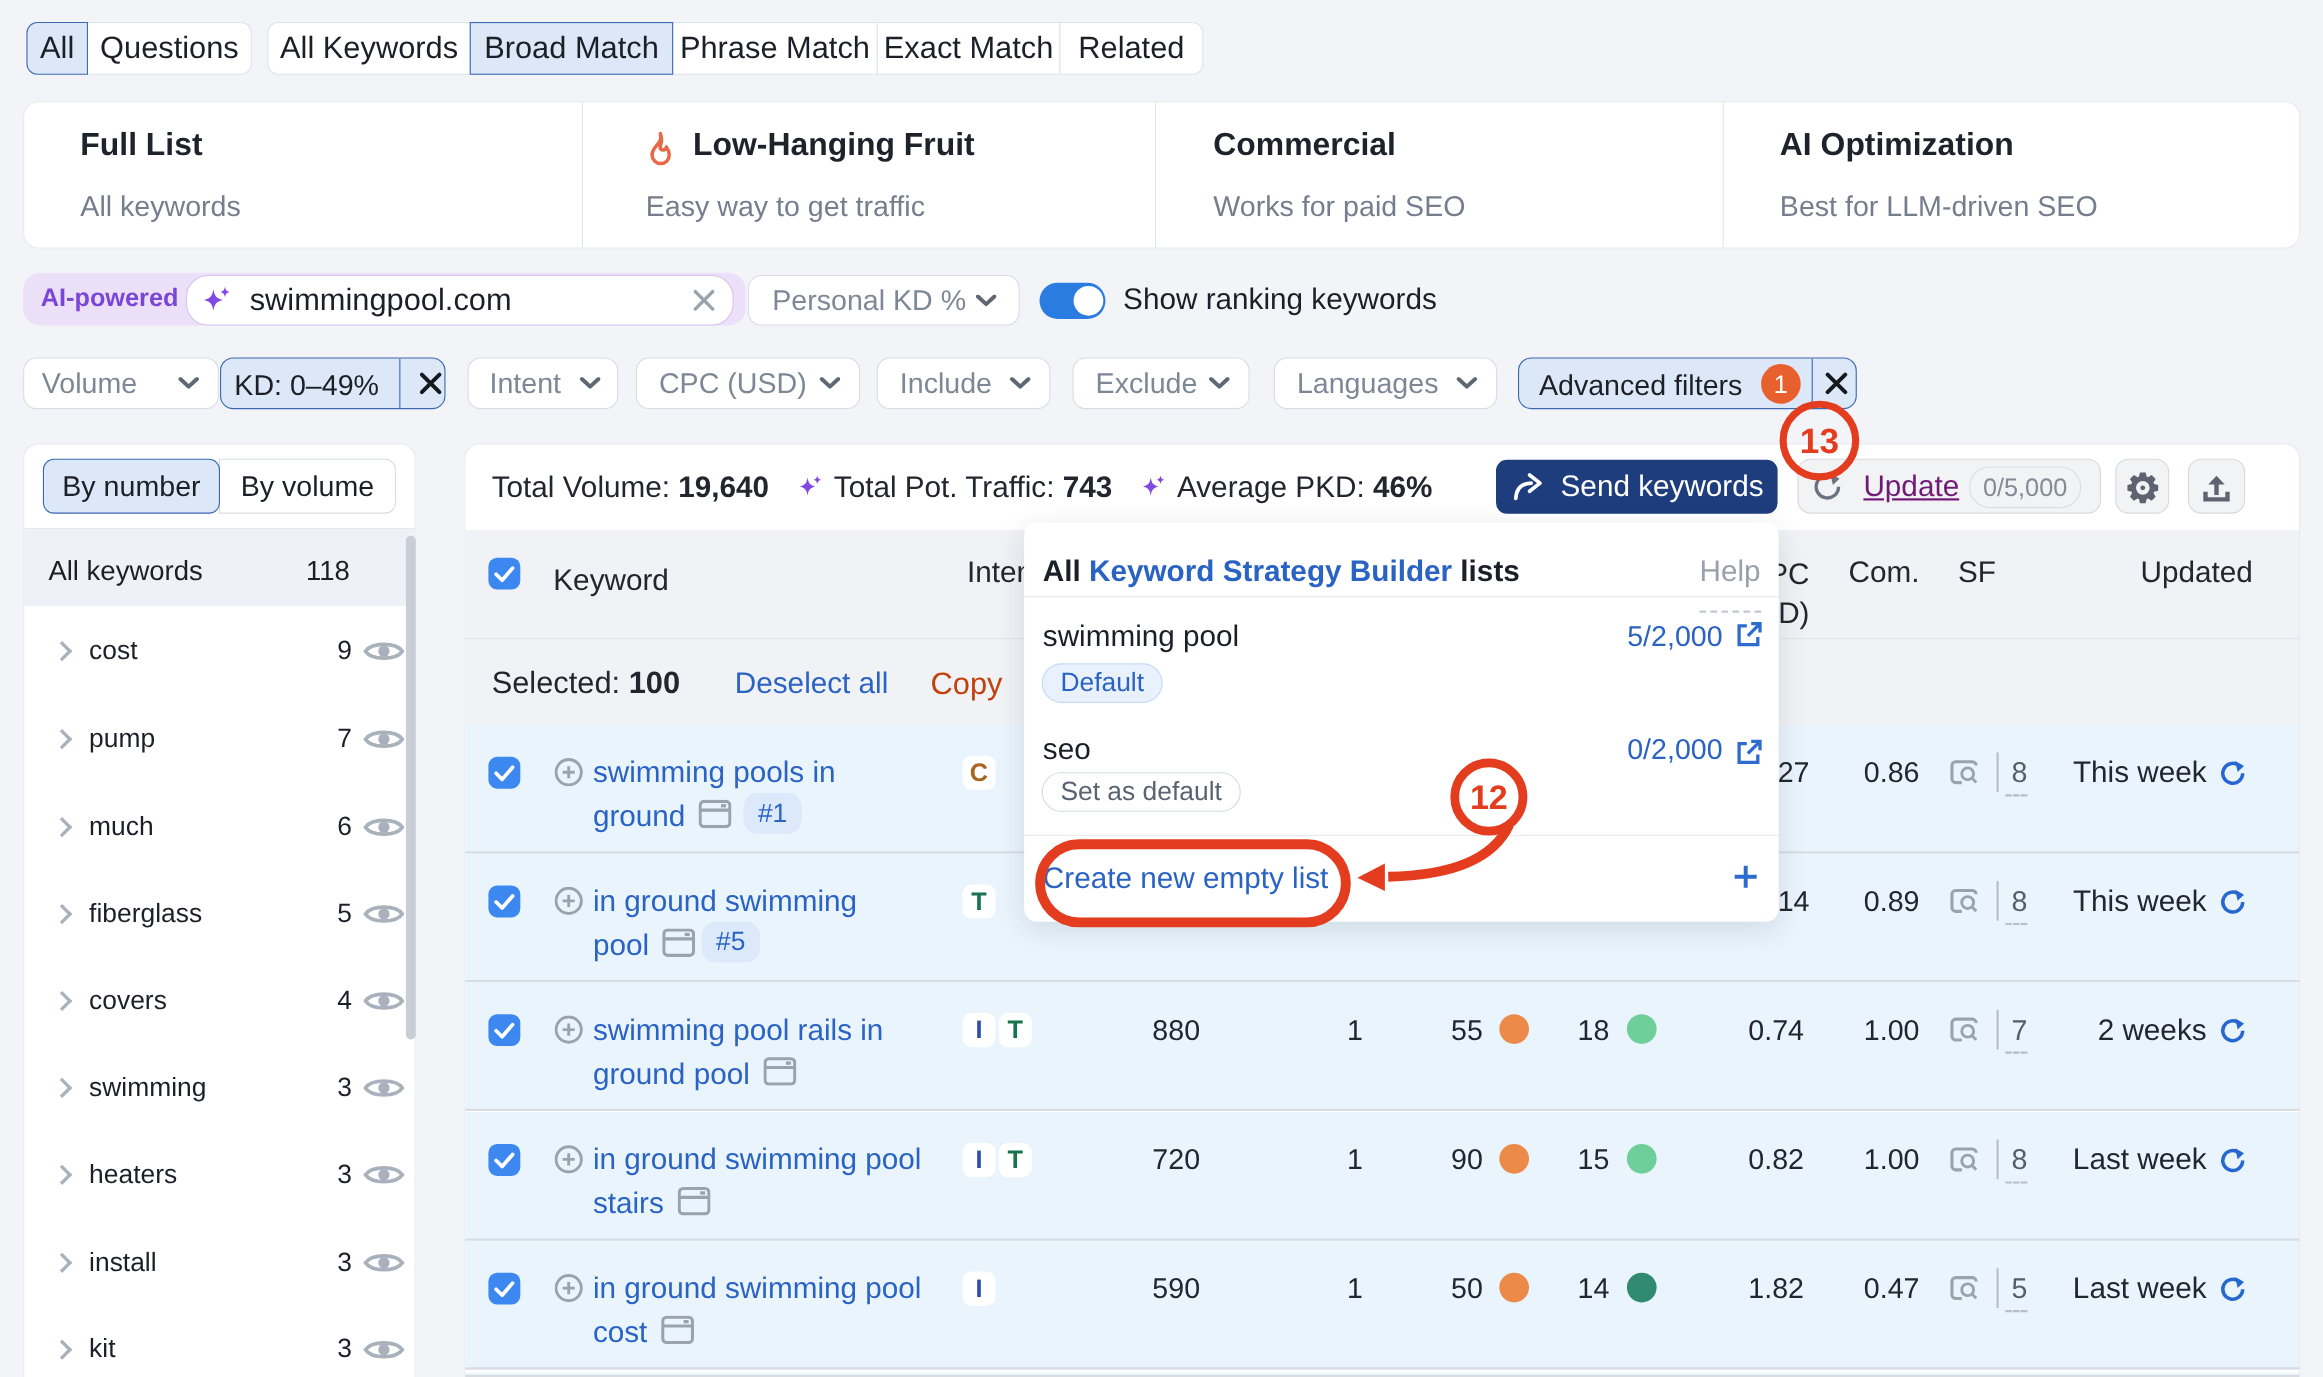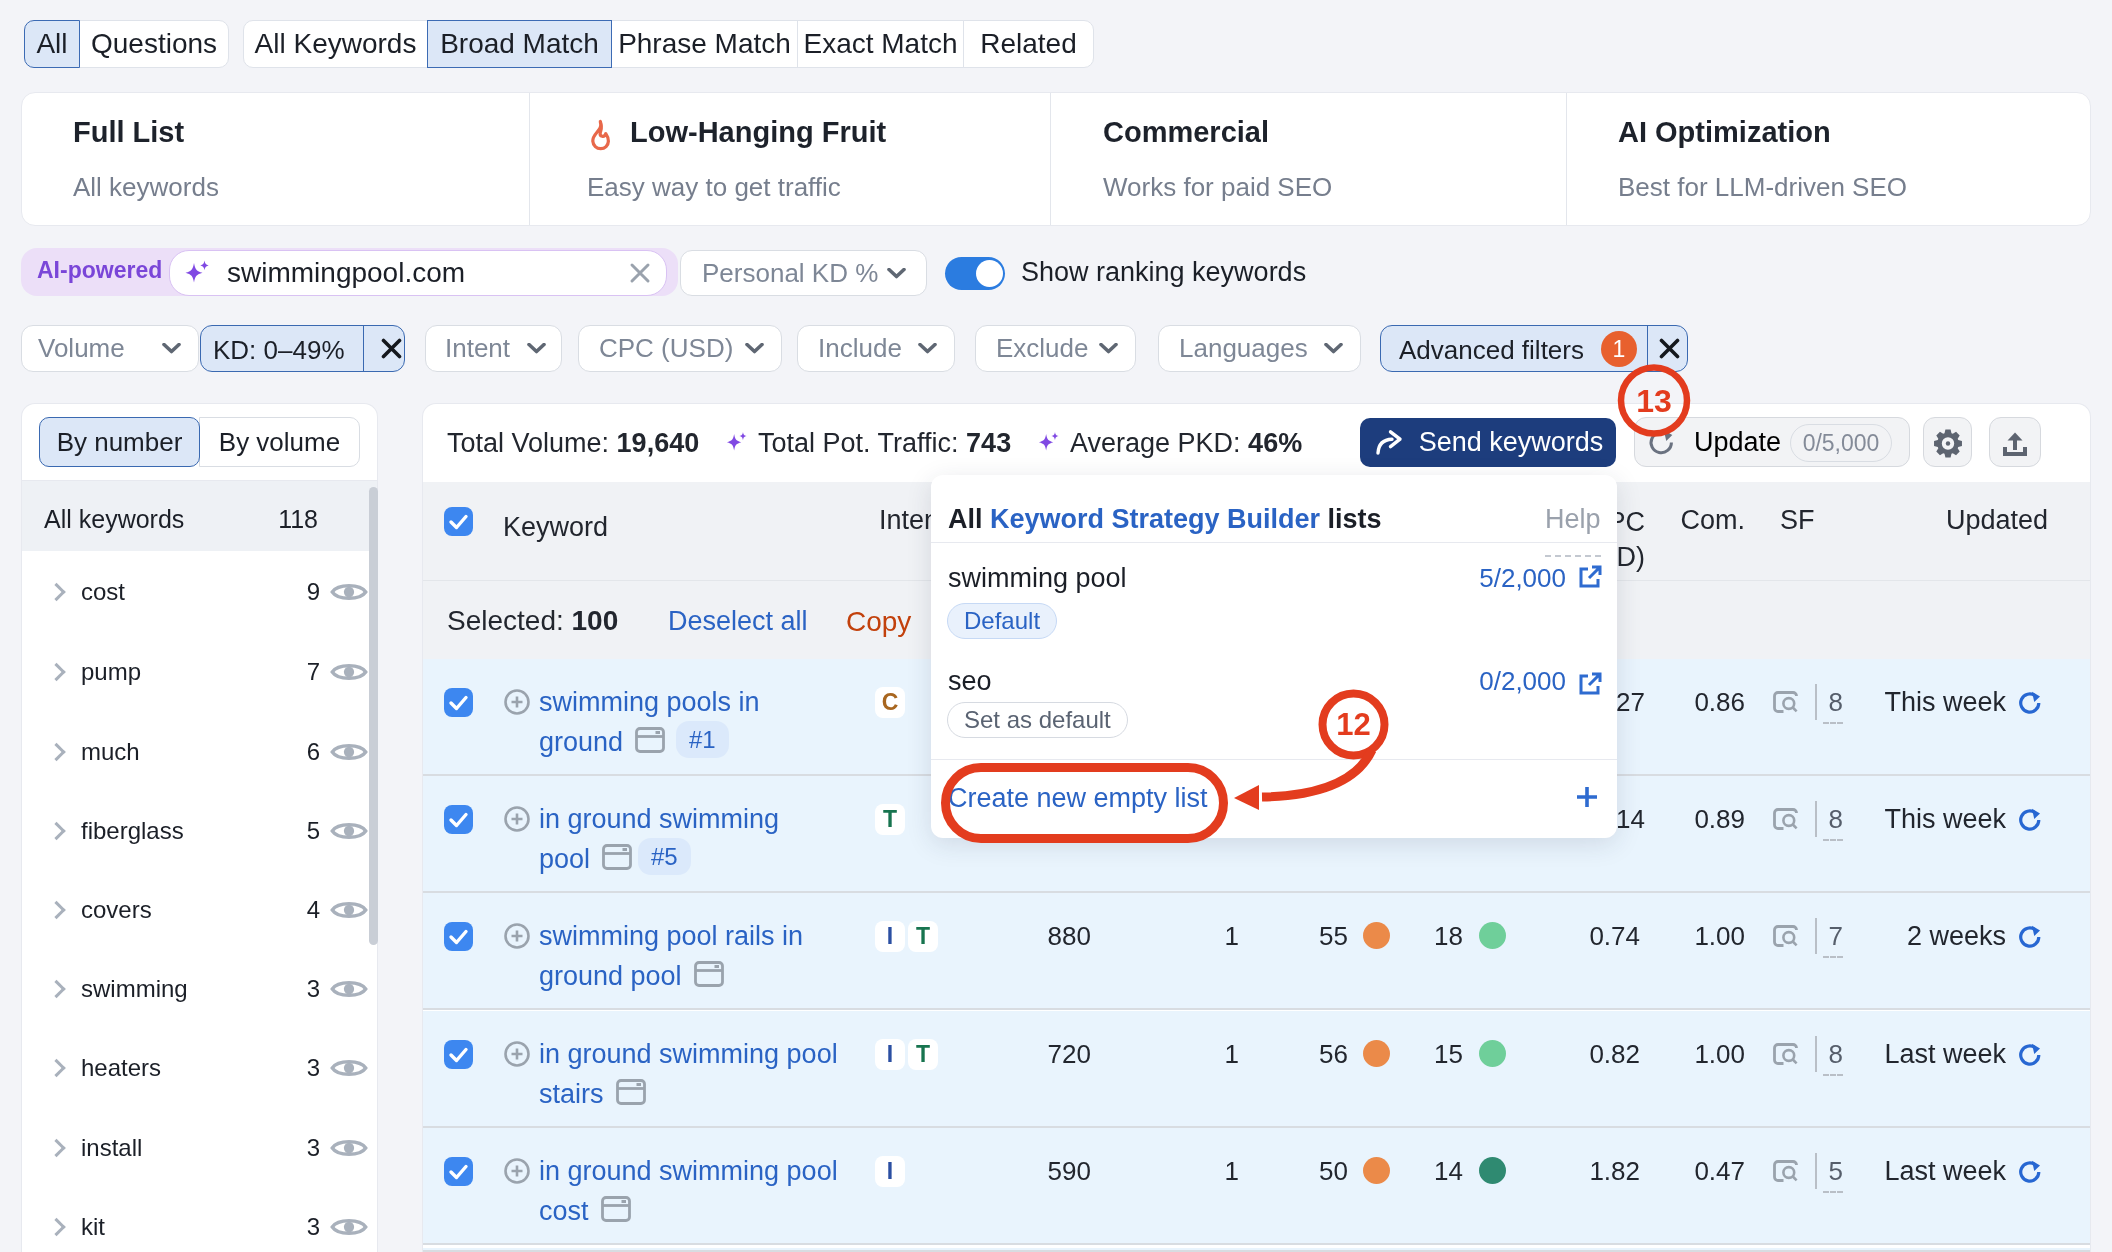--- a/index.html
+++ b/index.html
@@ -243,21 +243,21 @@
       <path d="M5 25 C 5.5 16 10 11.5 19 11.2" fill="none" stroke="#fff" stroke-width="3.4" stroke-linecap="round"></path>
       <path d="M17.5 3.8 L27 11.2 L17.5 18.6" fill="none" stroke="#fff" stroke-width="3.4" stroke-linecap="round" stroke-linejoin="round"></path>
     </svg>
 Send keywords</div>
 
 <div class="abs" style="left:1634px; top:417px; width:276px; height:50px; background:#f2f3f5; border:1px solid #d6d9de; border-radius:12px;"></div>
 <svg class="abs" style="left:1648px; top:429px;" width="27" height="27" viewBox="0 0 30 30">
     <path d="M26 15 A 11.3 11.3 0 1 1 21.5 6" fill="none" stroke="#6a7280" stroke-width="3.4"></path>
     <path d="M17.5 1.2 L27 6.8 L20.3 13.2 Z" fill="#6a7280"></path>
   </svg>
-<div class="abs" style="left:1694px; top:427px; font-size:27px; color:#000000;">Update</div>
+<div class="abs" style="left:1694px; top:427px; font-size:27px; color:#701a75;text-decoration:underline;">Update</div>
 <div class="abs" style="left:1790px; top:424px; width:102px; height:38px; border:1px solid #d9dde3; border-radius:19px; font-size:23px; color:#848b98; display:flex; align-items:center; justify-content:center;">0/5,000</div>
 
 <div class="abs" style="left:1923px; top:417px; width:49px; height:50px; background:#f2f3f5; border:1px solid #d6d9de; border-radius:12px;"></div>
 <svg class="abs" style="left:1933px; top:428px;" width="30" height="31" viewBox="0 0 30 31">
     <path fill-rule="evenodd" fill="#5d6470" d="M 11.53 5.27 L 12.40 1.54 L 17.60 1.54 L 18.47 5.27 L 19.78 5.82 L 23.04 3.79 L 26.71 7.46 L 24.68 10.72 L 25.23 12.03 L 28.96 12.90 L 28.96 18.10 L 25.23 18.97 L 24.68 20.28 L 26.71 23.54 L 23.04 27.21 L 19.78 25.18 L 18.47 25.73 L 17.60 29.46 L 12.40 29.46 L 11.53 25.73 L 10.22 25.18 L 6.96 27.21 L 3.29 23.54 L 5.32 20.28 L 4.77 18.97 L 1.04 18.10 L 1.04 12.90 L 4.77 12.03 L 5.32 10.72 L 3.29 7.46 L 6.96 3.79 L 10.22 5.82 Z M 21.20 15.50 A 6.2 6.2 0 1 0 8.80 15.50 A 6.2 6.2 0 1 0 21.20 15.50 Z"></path>
     <circle cx="15" cy="15.5" r="2.2" fill="#5d6470"></circle>
   </svg>
 <div class="abs" style="left:1989px; top:417px; width:52px; height:50px; background:#f2f3f5; border:1px solid #d6d9de; border-radius:12px;"></div>
 <svg class="abs" style="left:2001px; top:429px;" width="28" height="28" viewBox="0 0 28 28">
     <path d="M14 21 L14 7" stroke="#5d6470" stroke-width="4" fill="none"></path>
@@ -390,21 +390,21 @@
   </svg>
 <div class="kw" style="top:1034px;">in ground swimming pool<br>stairs<svg class="serp" viewBox="0 0 30 26">
       <rect x="1.5" y="1.5" width="27" height="23" rx="3.5" fill="none" stroke="#9aa3ad" stroke-width="2.8"></rect>
       <path d="M1.5 9.5 H28.5" stroke="#9aa3ad" stroke-width="2.8"></path>
       <rect x="20.5" y="4" width="4.5" height="3" fill="#9aa3ad"></rect>
     </svg></div>
 <div class="ibadge" style="left:875px; top:1039px; color:#2b4fa2;">I</div>
 <div class="ibadge" style="left:908px; top:1039px; color:#17744f;">T</div>
 <div class="val" style="left:971px; top:1039px; width:120px;">720</div>
 <div class="val" style="left:1179px; top:1039px; width:60px;">1</div>
-<div class="val" style="left:1268px; top:1039px; width:80px;">56</div>
+<div class="val" style="left:1268px; top:1039px; width:80px;">90</div>
 <div class="dot" style="left:1363px; top:1040px; background:#eb8a49;"></div>
 <div class="val" style="left:1383px; top:1039px; width:80px;">15</div>
 <div class="dot" style="left:1479px; top:1040px; background:#6fcf9a;"></div>
 <div class="val" style="left:1520px; top:1039px; width:120px;">0.82</div>
 <div class="val" style="left:1645px; top:1039px; width:100px;">1.00</div>
 <svg class="abs sfic" style="left:1772px; top:1042px;" viewBox="0 0 27 24" width="27" height="24">
     <path d="M24.5 6 A 3.5 3.5 0 0 0 21 2.5 H6 A 3.5 3.5 0 0 0 2.5 6 V18 A 3.5 3.5 0 0 0 6 21.5 H11.5" fill="none" stroke="#9aa3ad" stroke-width="2.8"></path>
     <circle cx="16.8" cy="13.5" r="5.4" fill="none" stroke="#9aa3ad" stroke-width="2.6"></circle>
     <path d="M20.8 17.5 L24.6 21.3" stroke="#9aa3ad" stroke-width="2.6"></path>
   </svg>

